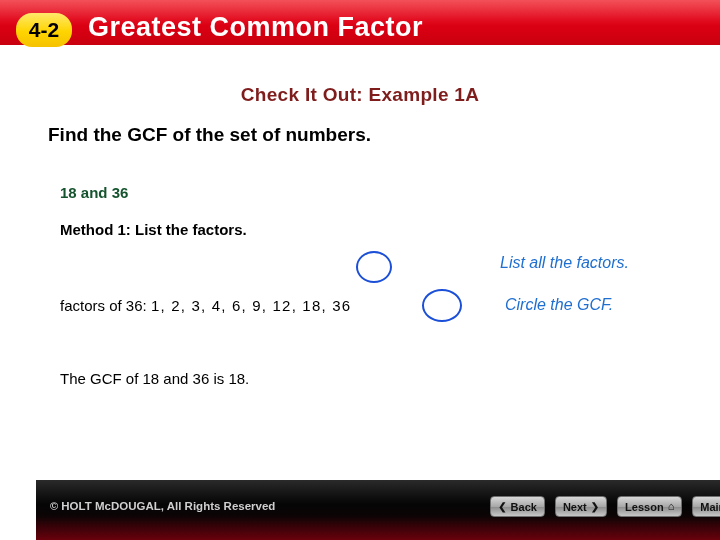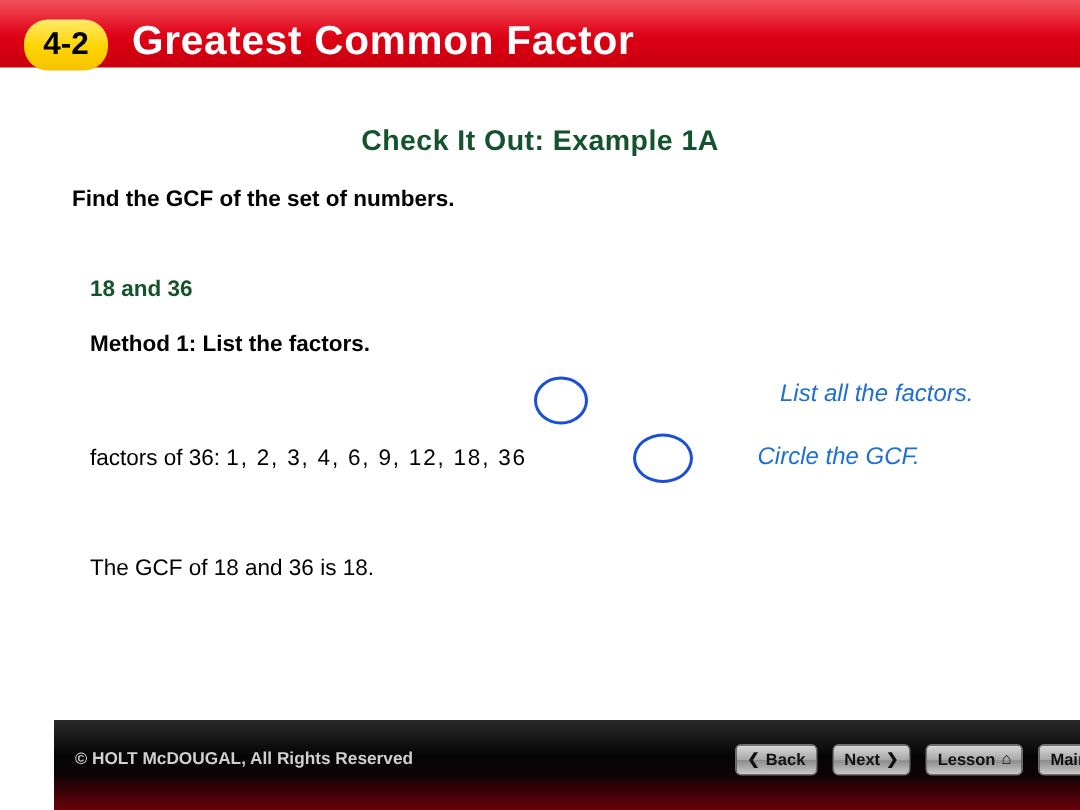--- a/index.html
+++ b/index.html
@@ -58,31 +58,31 @@
     left: 0; top: 62px;
     width: 720px; height: 418px;
     background: #ffffff;
   }
 
   .subtitle {
     position: absolute;
     left: 0; top: 22px;
     width: 720px;
     text-align: center;
-    color: #14532d;
+    color: #7f1d1d;
     font-size: 19px;
     font-weight: bold;
     letter-spacing: 0.3px;
   }
 
   .prompt {
     position: absolute;
     left: 48px; top: 62px;
     color: #000000;
-    font-size: 15px;
+    font-size: 19px;
     font-weight: bold;
   }
 
   .line-numbers {
     position: absolute;
     left: 60px; top: 122px;
     color: #14532d;
     font-size: 15px;
     font-weight: bold;
   }
@@ -114,21 +114,21 @@
   }
 
   
   .annotation {
     position: absolute;
     color: #1f6fd0;
     font-size: 16px;
     font-style: italic;
     white-space: nowrap;
   }
-  .annotation.a1 { left: 520px; top: 192px; }
+  .annotation.a1 { left: 500px; top: 192px; }
   .annotation.a2 { left: 505px; top: 234px; }
 
   
   .circle-mark {
     position: absolute;
     border: 2.5px solid #1b4fd8;
     border-radius: 50%;
   }
   .circle-mark.c1 {
     left: 356px; top: 189px;

